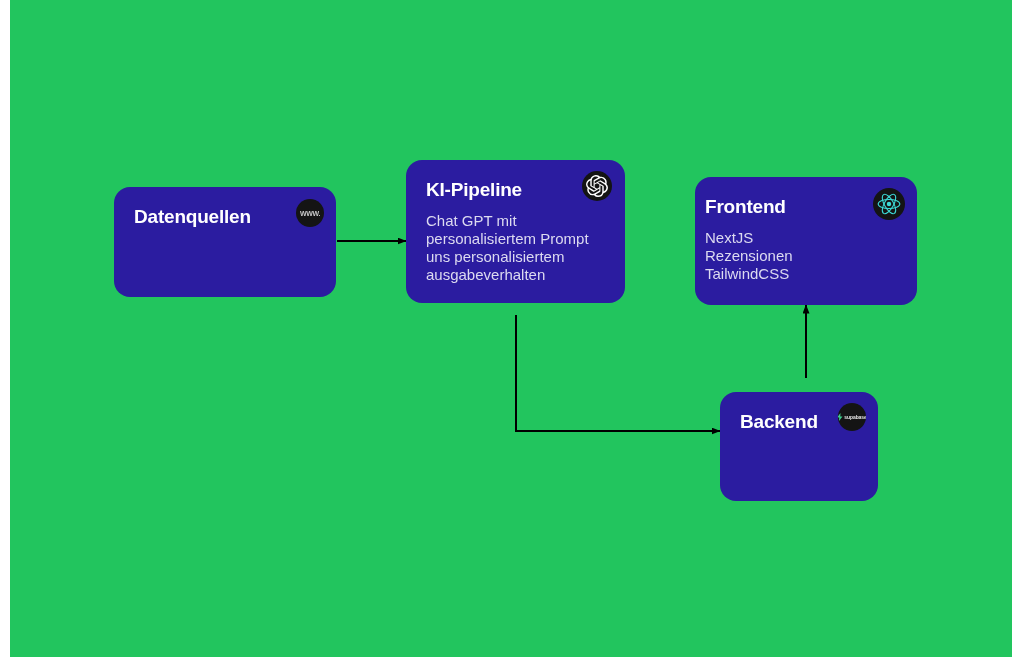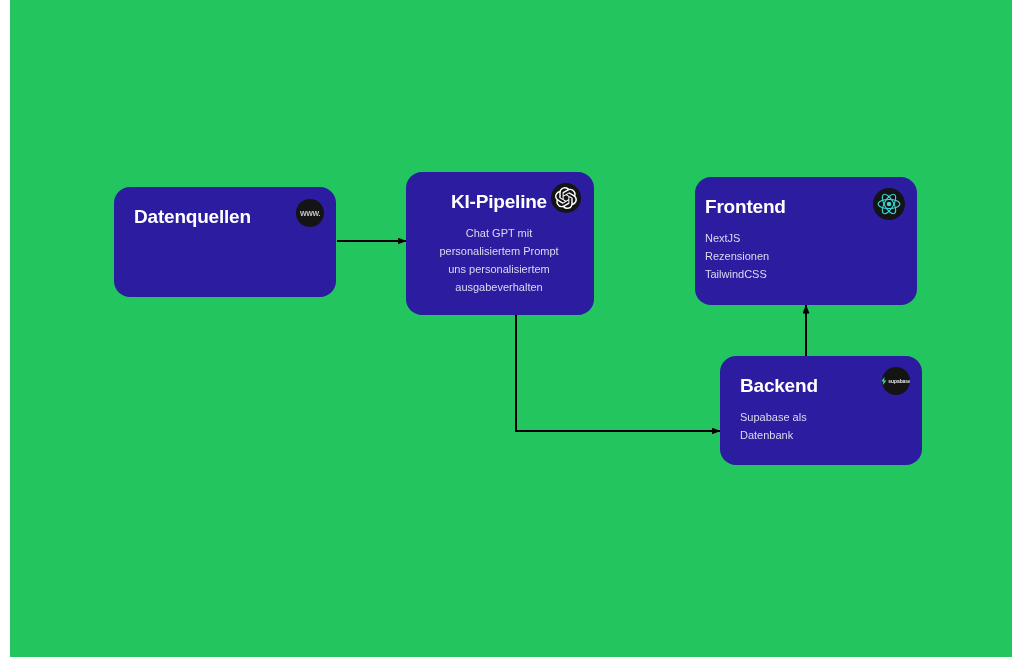--- a/index.html
+++ b/index.html
@@ -43,42 +43,42 @@
     font-size: 19px;
     font-weight: bold;
     letter-spacing: -0.2px;
     line-height: 1.1;
     color: #ffffff;
     white-space: nowrap;
   }
 
   .card-body {
     margin-top: 11px;
-    font-size: 11px;
+    font-size: 15px;
     line-height: 18px;
     color: #DCDAF0;
     white-space: pre-line;
   }
 
   
   #card-datenquellen {
     left: 104px;  top: 187px;
     width: 222px; height: 110px;
   }
   #card-ki-pipeline {
-    left: 396px;  top: 172px;
-    width: 188px; height: 143px; text-align: center;
+    left: 396px;  top: 160px;
+    width: 219px; height: 143px;
   }
   #card-frontend {
     left: 685px;  top: 177px;
     width: 222px; height: 128px; padding-left: 10px;
   }
   #card-backend {
-    left: 710px;  top: 356px;
-    width: 202px; height: 109px;
+    left: 710px;  top: 392px;
+    width: 158px; height: 109px;
   }
 
   
   .badge {
     position: absolute;
     border-radius: 50%;
     background: #141414;
     display: flex;
     align-items: center;
     justify-content: center;
@@ -176,22 +176,20 @@
           <ellipse rx="10" ry="4.2"></ellipse>
           <ellipse rx="10" ry="4.2" transform="rotate(60)"></ellipse>
           <ellipse rx="10" ry="4.2" transform="rotate(120)"></ellipse>
         </g>
       </svg>
     </div>
   </div>
 
   <div class="card" id="card-backend">
     <div class="card-title">Backend</div>
-    <div class="card-body">Supabase als
-Datenbank</div>
     <div class="badge" id="badge-supabase">
       <span class="supa-row">
         <svg width="6" height="8" viewBox="0 0 12 16" aria-hidden="true">
           <path fill="#3ECF8E" d="M7 0 0 9h4.5L4 16l7-9H6.5L7 0Z"></path>
         </svg>
         <span class="supa-word">supabase</span>
       </span>
     </div>
   </div>
 

